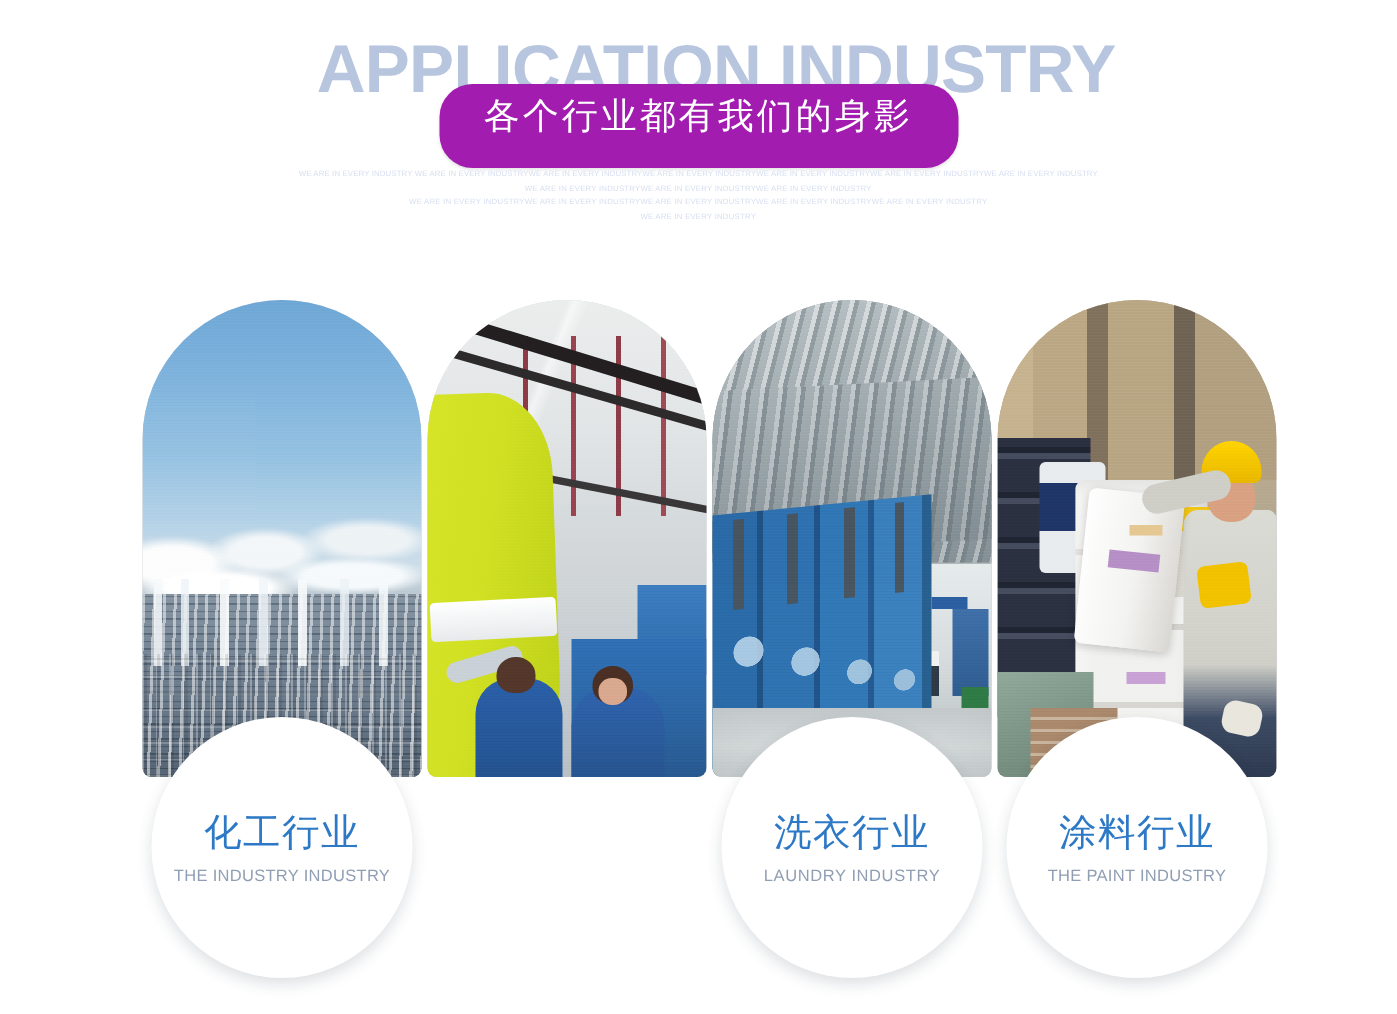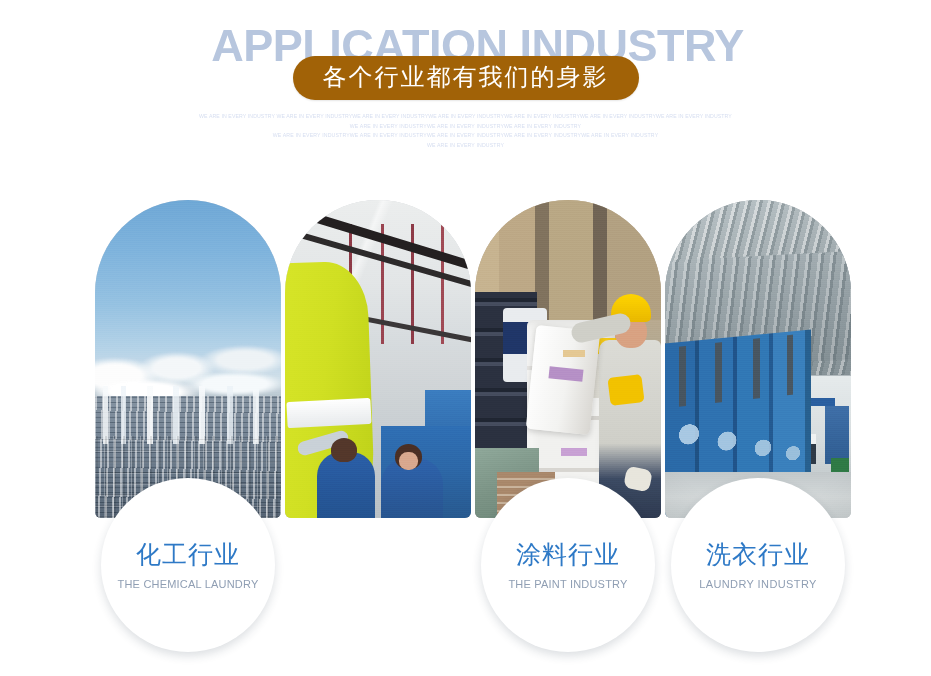--- a/index.html
+++ b/index.html
@@ -42,24 +42,24 @@
     white-space: nowrap;
     font-family: "Liberation Sans", sans-serif;
     margin-left: 12px;
   }
 
   .badge {
     position: absolute;
     top: 56px;
     left: 50%;
     transform: translateX(-50%);
-    background: #a16207;
+    background: #a21caf;
     color: #ffffff;
     border-radius: 22px;
-    padding: 6px 30px 8px 30px;
+    padding: 6px 30px 20px 30px;
     font-size: 24px;
     line-height: 30px;
     letter-spacing: 2px;
     white-space: nowrap;
     font-family: "DejaVu Sans", sans-serif;
     box-shadow: 0 1px 2px rgba(0,0,0,0.10);
   }
 
   .microcopy {
     position: absolute;
@@ -483,21 +483,21 @@
         <div class="layer p1-sky"></div>
         <div class="layer p1-cloud-a"></div>
         <div class="layer p1-cloud-b"></div>
         <div class="layer p1-plant"></div>
         <div class="layer p1-towers"></div>
         <div class="layer p1-pipes"></div>
         <div class="layer grain"></div>
       </div>
       <div class="caption">
         <div class="caption-cn">化工行业</div>
-        <div class="caption-en">THE CHEMICAL LAUNDRY</div>
+        <div class="caption-en">THE INDUSTRY INDUSTRY</div>
       </div>
     </div>
 
     <div class="card card-2">
       <div class="card-photo">
         <div class="layer p2-bg"></div>
         <div class="layer p2-ceiling"></div>
         <div class="layer p2-redpipes"></div>
         <div class="layer p2-beam-a"></div>
         <div class="layer p2-beam-b"></div>
@@ -506,20 +506,43 @@
         <div class="layer p2-yellow"></div>
         <div class="layer p2-white-roll"></div>
         <div class="layer p2-machine"></div>
         <div class="layer p2-arm"></div>
         <div class="layer p2-worker-a"></div>
         <div class="layer p2-head-a"></div>
         <div class="layer p2-worker-b"></div>
         <div class="layer p2-head-b"></div>
         <div class="layer p2-face-b"></div>
         <div class="layer grain"></div>
+      </div>
+    </div>
+
+    <div class="card card-4">
+      <div class="card-photo">
+        <div class="layer p4-bg"></div>
+        <div class="layer p4-backwall"></div>
+        <div class="layer p4-sign"></div>
+        <div class="layer p4-cab"></div>
+        <div class="layer p4-person"></div>
+        <div class="layer p4-bin"></div>
+        <div class="layer p4-duct"></div>
+        <div class="layer p4-duct2"></div>
+        <div class="layer p4-machines"></div>
+        <div class="layer p4-drums"></div>
+        <div class="layer p4-pipes"></div>
+        <div class="layer p4-floor"></div>
+        <div class="layer p4-vignette"></div>
+        <div class="layer grain"></div>
+      </div>
+      <div class="caption">
+        <div class="caption-cn">洗衣行业</div>
+        <div class="caption-en">LAUNDRY INDUSTRY</div>
       </div>
     </div>
 
     <div class="card card-3">
       <div class="card-photo">
         <div class="layer p3-bg"></div>
         <div class="layer p3-wall"></div>
         <div class="layer p3-darkstack"></div>
         <div class="layer p3-bluebucket"></div>
         <div class="layer p3-buckets"></div>
@@ -537,37 +560,14 @@
         <div class="layer p3-arm"></div>
         <div class="layer p3-glove"></div>
         <div class="layer grain"></div>
       </div>
       <div class="caption">
         <div class="caption-cn">涂料行业</div>
         <div class="caption-en">THE PAINT INDUSTRY</div>
       </div>
     </div>
 
-    <div class="card card-4">
-      <div class="card-photo">
-        <div class="layer p4-bg"></div>
-        <div class="layer p4-backwall"></div>
-        <div class="layer p4-sign"></div>
-        <div class="layer p4-cab"></div>
-        <div class="layer p4-person"></div>
-        <div class="layer p4-bin"></div>
-        <div class="layer p4-duct"></div>
-        <div class="layer p4-duct2"></div>
-        <div class="layer p4-machines"></div>
-        <div class="layer p4-drums"></div>
-        <div class="layer p4-pipes"></div>
-        <div class="layer p4-floor"></div>
-        <div class="layer p4-vignette"></div>
-        <div class="layer grain"></div>
-      </div>
-      <div class="caption">
-        <div class="caption-cn">洗衣行业</div>
-        <div class="caption-en">LAUNDRY INDUSTRY</div>
-      </div>
-    </div>
-
   </div>
 </div>
 
 </body></html>

